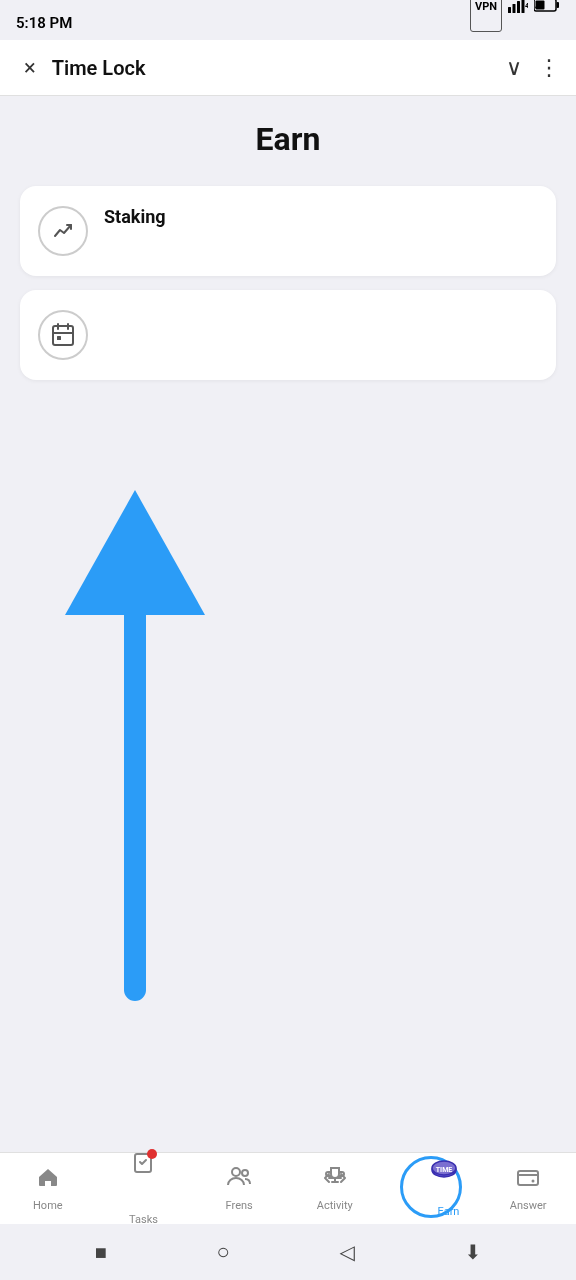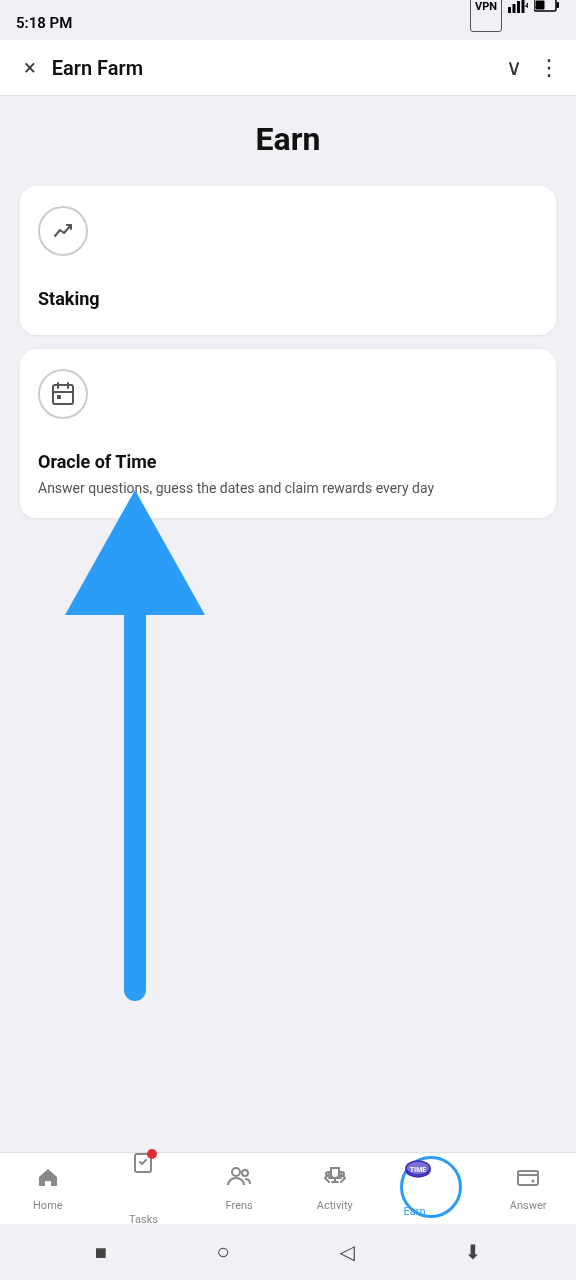--- a/index.html
+++ b/index.html
@@ -96,24 +96,23 @@
     }
 
     
     .card {
       background: #ffffff;
       border-radius: 16px;
       padding: 20px 18px;
       margin-bottom: 14px;
       display: flex;
       align-items: flex-start;
-      gap: 32px;
+      gap: 16px;
       box-shadow: 0 1px 4px rgba(0,0,0,0.06);
       cursor: pointer;
-      flex-direction: column;
     }
     .card-icon {
       width: 50px;
       height: 50px;
       border-radius: 50%;
       border: 2px solid #ccc;
       display: flex;
       align-items: center;
       justify-content: center;
       flex-shrink: 0;
@@ -167,21 +166,21 @@
     .nav-item.active .nav-item-label { color: #4a6cf7; }
 
     .nav-earn-circle {
       width: 62px;
       height: 62px;
       border-radius: 50%;
       border: 3px solid #2b9cf7;
       background: #fff;
       display: flex;
       flex-direction: column;
-      align-items: flex-start;
+      align-items: flex-end;
       justify-content: center;
       gap: 16px;
       position: relative;
       top: -2px;
     }
 
     .tasks-badge {
       position: absolute;
       top: -2px;
       right: -2px;
@@ -242,21 +241,21 @@
         <rect x="1.5" y="2.5" width="9" height="9" rx="1" fill="#000"></rect>
         <text x="1" y="11" font-size="8" font-weight="bold" fill="#000">46</text>
       </svg>
     </span>
   </div>
 </div>
 
 <div class="top-nav">
   <div class="nav-left">
     <span class="close-btn">×</span>
-    <span class="nav-title">Earn Farm</span>
+    <span class="nav-title">Time Lock</span>
   </div>
   <div class="nav-right">
     <span class="nav-chevron">∨</span>
     <span class="nav-dots">⋮</span>
   </div>
 </div>
 
 <div class="main-content">
   <h1 class="page-title">Earn</h1>
 
@@ -274,24 +273,20 @@
 
   <div class="card">
     <div class="card-icon">
       <svg width="26" height="26" viewBox="0 0 26 26" fill="none">
         <rect x="3" y="4" width="20" height="19" rx="2" stroke="#555" stroke-width="2"></rect>
         <line x1="8" y1="2" x2="8" y2="7" stroke="#555" stroke-width="2" stroke-linecap="round"></line>
         <line x1="18" y1="2" x2="18" y2="7" stroke="#555" stroke-width="2" stroke-linecap="round"></line>
         <line x1="3" y1="11" x2="23" y2="11" stroke="#555" stroke-width="2"></line>
         <rect x="7" y="14" width="4" height="4" rx="0.5" fill="#555"></rect>
       </svg>
-    </div>
-    <div class="card-text">
-      <div class="card-title">Oracle of Time</div>
-      <div class="card-desc">Answer questions, guess the dates and claim rewards every day</div>
     </div>
   </div>
 </div>
 
 <svg class="big-arrow" width="180" height="600" viewBox="0 0 180 600" style="position:absolute; top:430px; left:185px; pointer-events:none; z-index:10;">
 
   <line x1="90" y1="560" x2="90" y2="160" stroke="#2b9cf7" stroke-width="22" stroke-linecap="round"></line>
 
   <polygon points="90,60 20,185 160,185" fill="#2b9cf7"></polygon>
 </svg>

